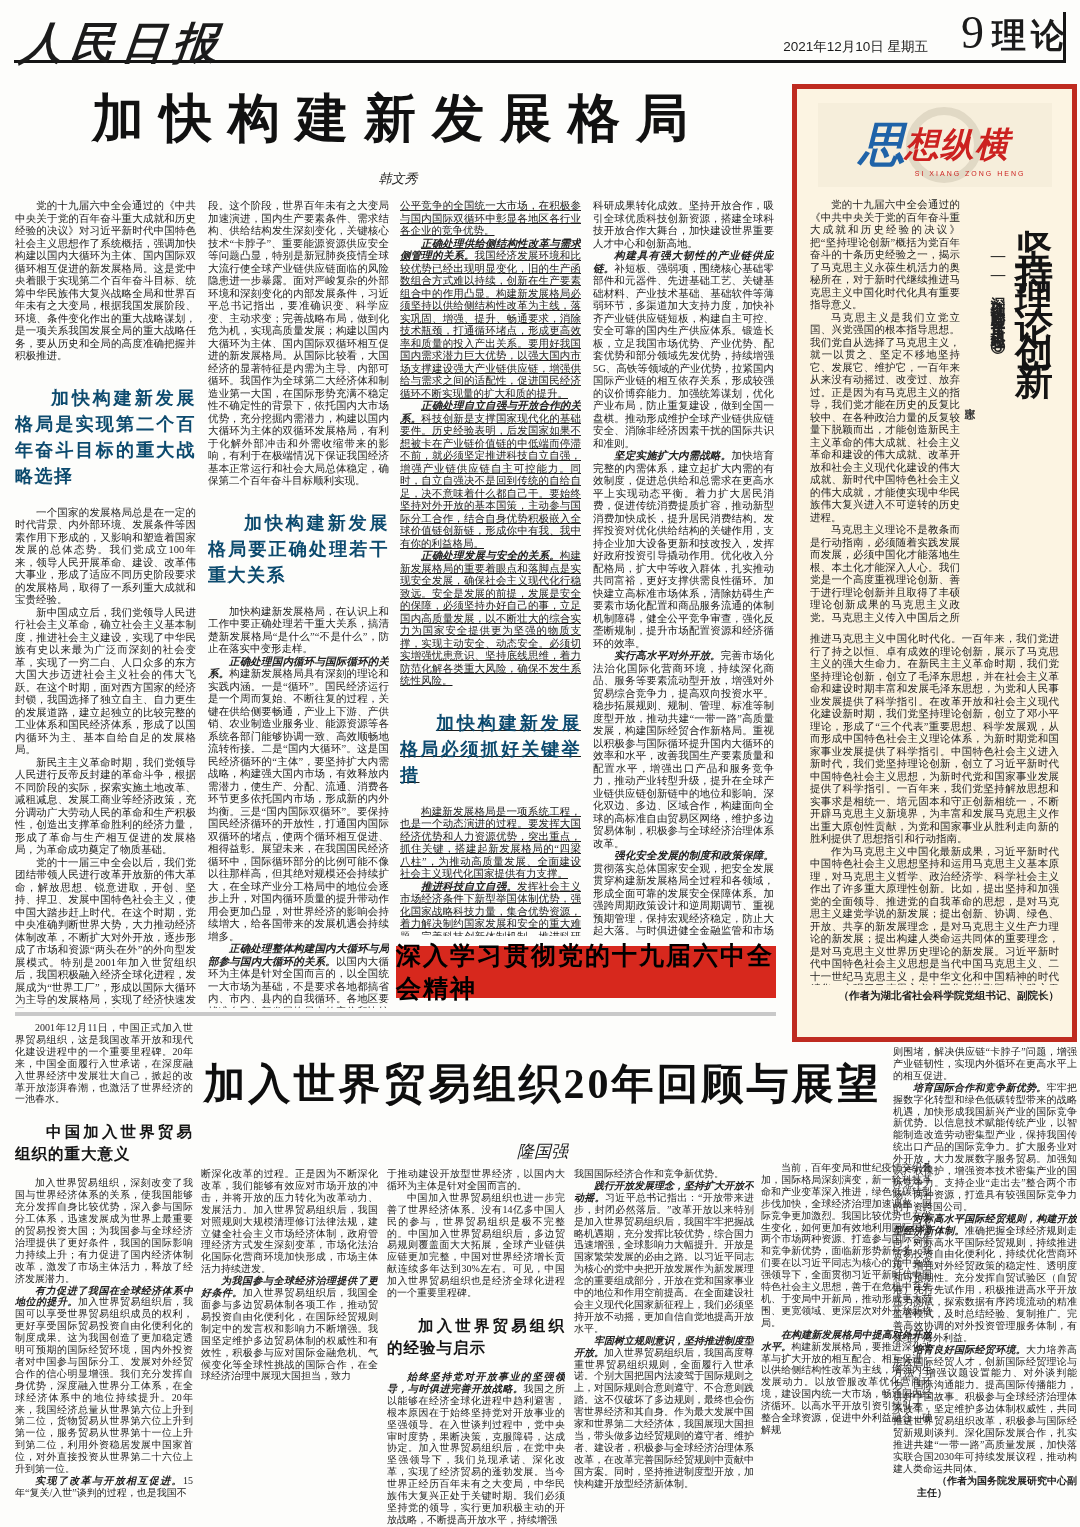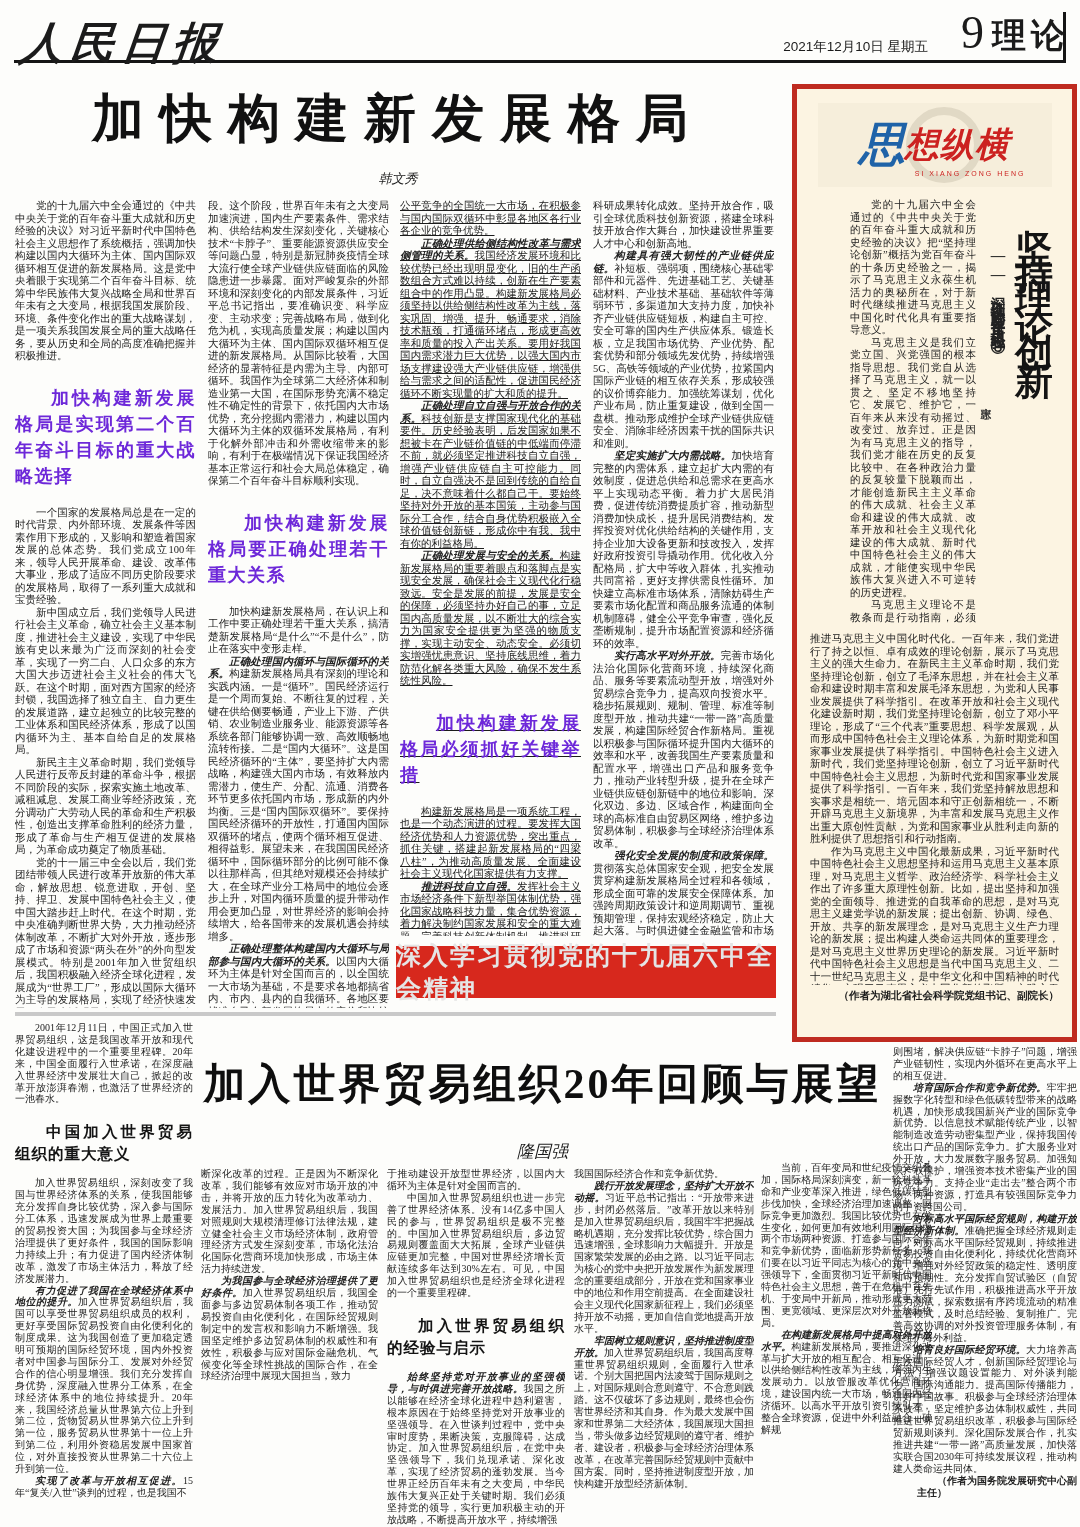--- a/index.html
+++ b/index.html
@@ -29,41 +29,41 @@
   #mcol2 { left:208px; height:808px; }
   #mcol3 { left:400px; height:736px;text-decoration:underline; }
   #mcol4 { left:593px; height:736px; }
 
   .m-col p, .sidebar-text p { font-size:10.5px; line-height:12.5px; text-align:justify;
        text-justify:inter-character; word-break:break-all; text-indent:2em; color:#222; }
   .m-col p.cont, .sidebar-text p.cont { text-indent:0; }
   .m-col .lead, .b-col .lead { font-weight:bold; font-style:italic; }
   .m-col .subhead { font-family:"Liberation Sans", sans-serif; font-weight:bold; font-size:18px;
        line-height:26px; letter-spacing:1.5px; text-indent:2em; margin:22px 0 18px; word-break:break-all;
-       text-align:justify; color:#6d28d9; }
+       text-align:justify; color:#0c4a6e; }
 
   .study-banner { position:absolute; left:396px; top:946px; width:380px; height:52px;
        display:flex; align-items:center; justify-content:center;
        font-family:"Liberation Sans", sans-serif; font-weight:bold; font-size:25px; letter-spacing:2px; }
   .mid-divider { position:absolute; left:15px; top:1012px; width:761px; height:4px; background:#c9c9c9; }
 
   
   .sidebar { position:absolute; left:792px; top:84px; width:285px; height:958px;
              border:5px solid #bf2b20; padding:12px 13px 10px; }
   .sx-logo { width:234px; height:84px; margin:2px auto 12px; position:relative;
              background:#f6eedb; display:flex; align-items:center; justify-content:center; overflow:hidden; }
   .sx-logo .ring { position:absolute; left:88px; top:4px; width:76px; height:76px; border-radius:50%;
                    border:8px solid rgba(200,190,170,.45); }
   .sx-si   { font-size:46px; font-weight:bold; font-style:italic; color:#1f63a8; font-family:"Liberation Serif", serif; z-index:1; }
   .sx-rest { font-size:34px; font-weight:bold; font-style:italic; color:#cc2220;
              font-family:"Liberation Sans", sans-serif; z-index:1; letter-spacing:1px; }
   .sx-sub  { position:absolute; right:26px; bottom:10px; font-size:7px; letter-spacing:2px; color:#cc2220;
              font-family:"Liberation Sans", sans-serif; z-index:1; }
   .sb-row { display:flex; }
-  .sidebar-narrow { width:150px; height:424px; overflow:hidden;margin-left:40px; }
+  .sidebar-narrow { width:150px; height:424px; overflow:hidden; }
   .sb-vertical { position:relative; width:99px; height:424px; }
   .sb-title { position:absolute; right:0; top:0; height:424px; writing-mode:vertical-rl; text-orientation:upright;
               font-family:"Liberation Sans", sans-serif; font-weight:bold; font-size:38px; letter-spacing:26px; color:#141414; }
   .sb-subtitle { position:absolute; right:52px; top:48px; writing-mode:vertical-rl; text-orientation:upright;
               font-size:14.5px; font-weight:bold; letter-spacing:3px; color:#222; }
   .sb-author { position:absolute; left:2px; top:200px; writing-mode:vertical-rl; text-orientation:upright;
               font-size:11px; color:#333; }
   .sidebar-wide { margin-top:10px; height:352px; overflow:hidden; }
   .sb-byline { margin-top:4px; text-align:right; font-size:10.5px; font-weight:bold; }
 
@@ -126,21 +126,21 @@
     <p><span class="lead">推进科技自立自强。</span>发挥社会主义市场经济条件下新型举国体制优势，强化国家战略科技力量，集合优势资源，着力解决制约国家发展和安全的重大难题。完善科技创新体制机制，推进科研项目管理和评价制度改革，有力有序推进创新攻关“揭榜挂帅”等体制机制，明确路线图、时间表、责任制，在关键核心技术上不断取得新突破。发挥企业技术创新主体作用，加强创新链和产业链对接，完善金融支持创新体系，大幅提高</p>
   </div>
 <div class="m-col" id="mcol4">
     <p class="cont">科研成果转化成效。坚持开放合作，吸引全球优质科技创新资源，搭建全球科技开放合作大舞台，加快建设世界重要人才中心和创新高地。</p>
     <p><span class="lead">构建具有强大韧性的产业链供应链。</span>补短板、强弱项，围绕核心基础零部件和元器件、先进基础工艺、关键基础材料、产业技术基础、基础软件等薄弱环节，多渠道加大支持力度，加快补齐产业链供应链短板，构建自主可控、安全可靠的国内生产供应体系。锻造长板，立足我国市场优势、产业优势、配套优势和部分领域先发优势，持续增强5G、高铁等领域的产业优势，拉紧国内国际产业链的相互依存关系，形成较强的议价博弈能力。加强统筹谋划，优化产业布局，防止重复建设，做到全国一盘棋。推动形成维护全球产业链供应链安全、消除非经济因素干扰的国际共识和准则。</p>
     <p><span class="lead">坚定实施扩大内需战略。</span>加快培育完整的内需体系，建立起扩大内需的有效制度，促进总供给和总需求在更高水平上实现动态平衡。着力扩大居民消费，促进传统消费提质扩容，推动新型消费加快成长，提升居民消费结构。发挥投资对优化供给结构的关键作用，支持企业加大设备更新和技改投入，发挥好政府投资引导撬动作用。优化收入分配格局，扩大中等收入群体，扎实推动共同富裕，更好支撑供需良性循环。加快建立高标准市场体系，清除妨碍生产要素市场化配置和商品服务流通的体制机制障碍，健全公平竞争审查，强化反垄断规制，提升市场配置资源和经济循环的效率。</p>
     <p><span class="lead">实行高水平对外开放。</span>完善市场化法治化国际化营商环境，持续深化商品、服务等要素流动型开放，增强对外贸易综合竞争力，提高双向投资水平。稳步拓展规则、规制、管理、标准等制度型开放，推动共建“一带一路”高质量发展，构建国际经贸合作新格局。重视以积极参与国际循环提升国内大循环的效率和水平，改善我国生产要素质量和配置水平，增强出口产品和服务竞争力，推动产业转型升级，提升在全球产业链供应链创新链中的地位和影响。深化双边、多边、区域合作，构建面向全球的高标准自由贸易区网络，维护多边贸易体制，积极参与全球经济治理体系改革。</p>
     <p><span class="lead">强化安全发展的制度和政策保障。</span>贯彻落实总体国家安全观，把安全发展贯穿构建新发展格局全过程和各领域，形成全面可靠的发展安全保障体系。加强跨周期政策设计和逆周期调节、重视预期管理，保持宏观经济稳定，防止大起大落。与时俱进健全金融监管和市场监管，防止资本无序扩张，避免“大而不能倒”的道德风险，防范跨境资本异常流动风险。加强粮食、能源资源等供给安全保障，实现多元化多渠道进口，加强储备体系建设。落实外商投资安全审查办法，在扩大对外开放中切实保障国家经济安全。</p>
   </div>
 
-<div class="study-banner" style="background: rgb(215, 40, 29); color: #e5e5e5;">深入学习贯彻党的十九届六中全会精神</div>
+<div class="study-banner" style="background: rgb(215, 40, 29); color: #000000;">深入学习贯彻党的十九届六中全会精神</div>
 <div class="mid-divider"></div>
 
 <div class="sidebar" style="border-color: rgb(191, 43, 32); background: rgb(252, 244, 226);">
   <div class="sx-logo">
     <span class="ring"></span>
     <span class="sx-si">思</span>
     <span class="sx-rest">想纵横</span>
     <span class="sx-sub">SI XIANG ZONG HENG</span>
   </div>
   <div class="sb-row">

